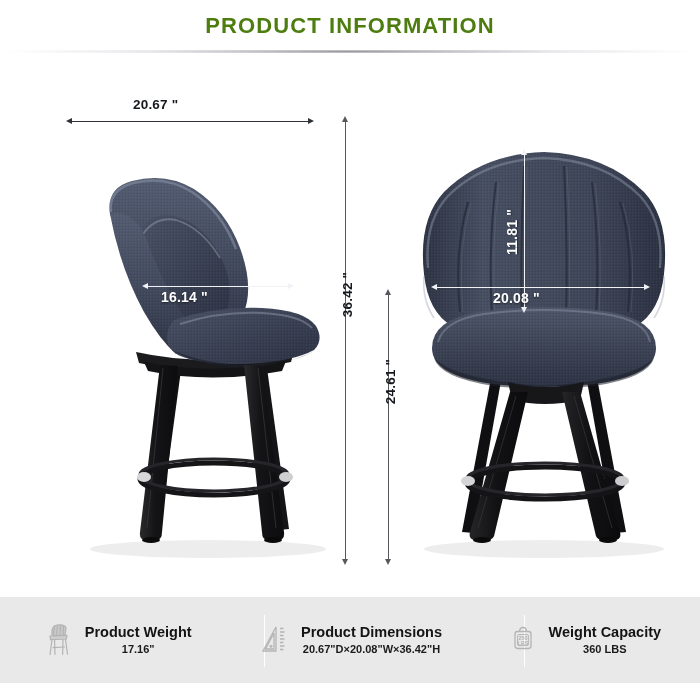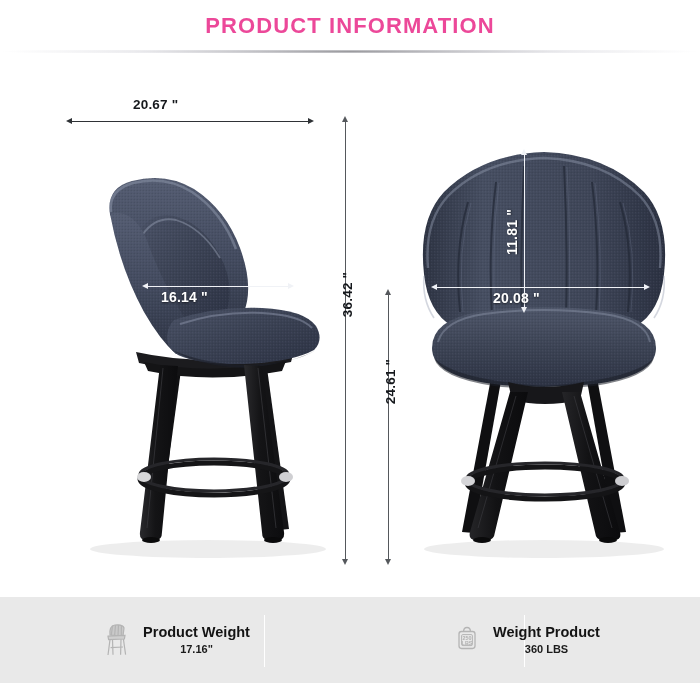--- a/index.html
+++ b/index.html
@@ -11,21 +11,21 @@
     overflow:hidden;
   }
 
   
   .header {
     position:absolute; left:0; top:0; width:700px; height:52px;
     display:flex; align-items:center; justify-content:center;
   }
   .header-title {
     font-size:22px; font-weight:bold; letter-spacing:1.1px;
-    color:#ec4899; white-space:nowrap;
+    color:#4d7c0f; white-space:nowrap;
   }
   .header-rule {
     position:absolute; left:0; top:50px; width:700px; height:3px;
     background:radial-gradient(ellipse 50% 140% at 50% 50%, #9a9a9e 0%, #c9c9cd 32%, #ebebee 62%, #ffffff 100%);
   }
 
   
   .stage { position:absolute; left:0; top:52px; width:700px; height:545px; }
 
   
@@ -290,34 +290,51 @@
       </svg>
     </div>
     <div class="f-text">
       <div class="f-title">Product Weight</div>
       <div class="f-val">17.16"</div>
     </div>
   </div>
 
   <div class="f-div" style="left:264px;"></div>
 
+  <div class="f-cell">
+    <div class="f-icon">
+      <svg width="30" height="32" viewBox="0 0 30 32">
+        <g fill="none" stroke="#b4b4b4" stroke-width="1.3">
+          <path d="M16 3 L16 27 L3 27 Z"></path>
+          <path d="M14 9 L14 25 L5.5 25 Z"></path>
+          <path d="M9.4 22.4 L12.6 22.4 M11 20.8 L11 24"></path>
+          <path d="M20 4.5 L23.5 4.5 M20 8 L24.5 8 M20 11.5 L23.5 11.5
+                   M20 15 L24.5 15 M20 18.5 L23.5 18.5 M20 22 L24.5 22 M20 25.5 L23.5 25.5"></path>
+        </g>
+      </svg>
+    </div>
+    <div class="f-text">
+      <div class="f-title">Product Dimensions</div>
+      <div class="f-val">20.67"D×20.08"W×36.42"H</div>
+    </div>
+  </div>
 
   <div class="f-div" style="left:524px;"></div>
 
   <div class="f-cell">
     <div class="f-icon">
       <svg width="28" height="32" viewBox="0 0 28 32">
         <g fill="none" stroke="#b4b4b4" stroke-width="1.3">
           <path d="M10.6 7.5 Q10.6 3.5 14 3.5 Q17.4 3.5 17.4 7.5"></path>
           <rect x="6" y="7.5" width="16" height="17" rx="2.4"></rect>
           <rect x="8.6" y="10.6" width="10.8" height="11" rx="1.2" stroke-width="1"></rect>
         </g>
         <text x="14" y="15.6" text-anchor="middle" font-family="Liberation Sans, sans-serif" font-size="5.4" font-weight="bold" fill="#b0b0b0">250</text>
         <text x="14" y="20.8" text-anchor="middle" font-family="Liberation Sans, sans-serif" font-size="5.4" font-weight="bold" fill="#b0b0b0">LBS</text>
       </svg>
     </div>
     <div class="f-text">
-      <div class="f-title">Weight Product</div>
+      <div class="f-title">Weight Capacity</div>
       <div class="f-val">360 LBS</div>
     </div>
   </div>
 
 </div>
 
 </body></html>

